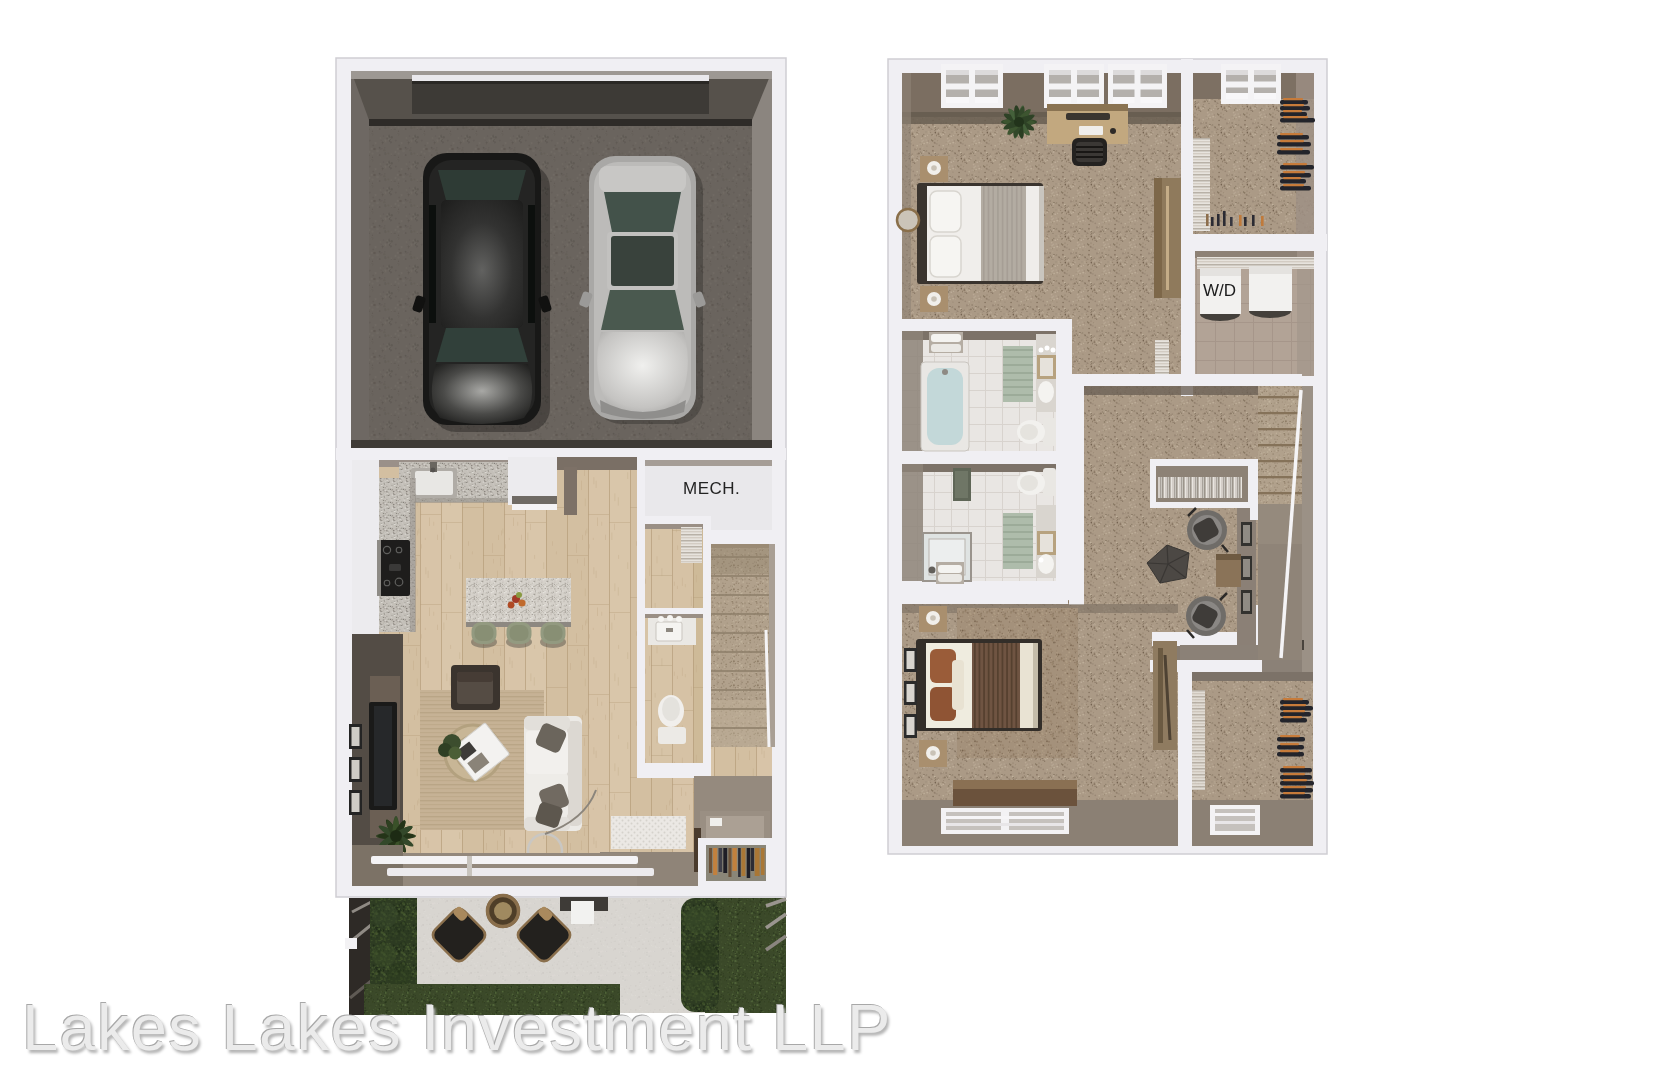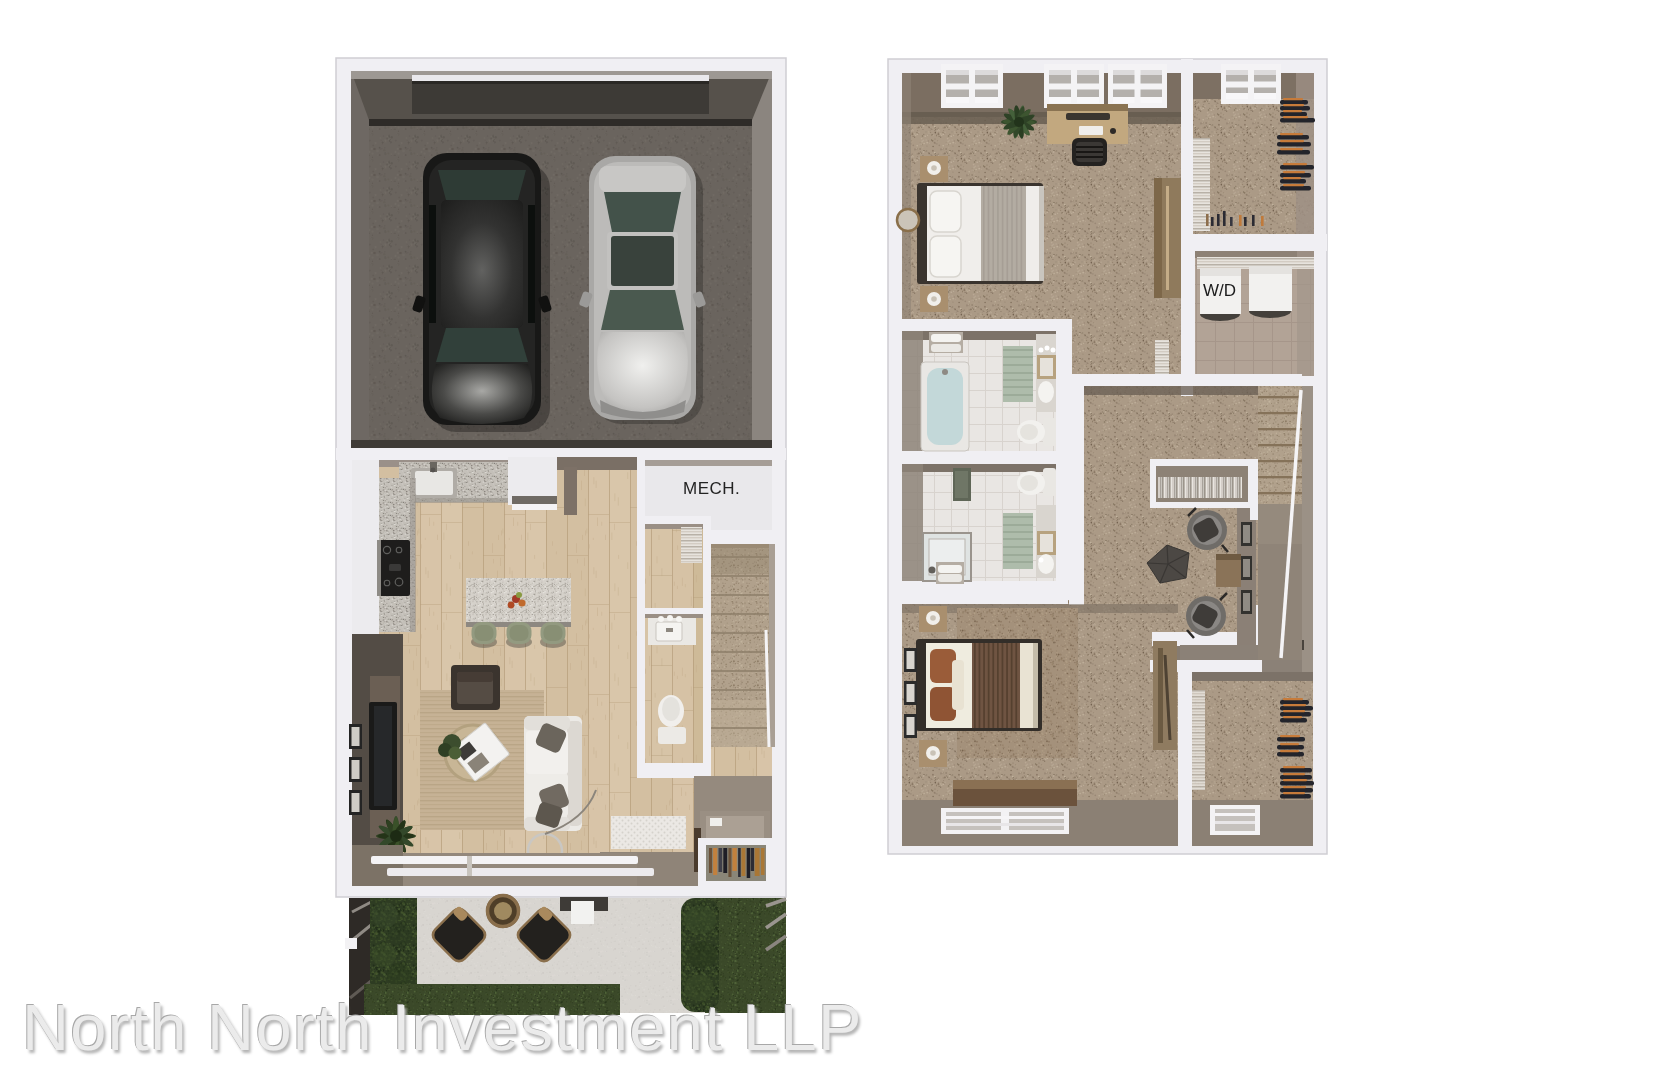--- a/index.html
+++ b/index.html
@@ -1491,14 +1491,14 @@
         <rect x="1283" y="792" width="22" height="2.2" rx="1" fill="#c77b3a"></rect>
       </g>
       <g>
         <rect x="1210" y="805" width="50" height="30" fill="#f3f2f4"></rect>
         <rect x="1215" y="809" width="40" height="22" fill="#c5c1bd"></rect>
         <rect x="1215" y="813" width="40" height="3" fill="#f6f5f7"></rect>
         <rect x="1215" y="821" width="40" height="3" fill="#e8e6e8"></rect>
       </g>
 </svg>
 
-<div class="watermark">North North Investment LLP</div>
+<div class="watermark">Lakes Lakes Investment LLP</div>
 </div>
 
 </body></html>

